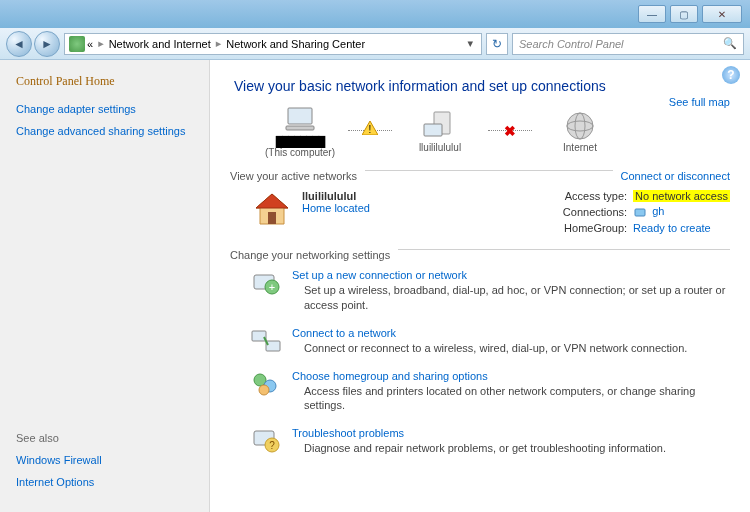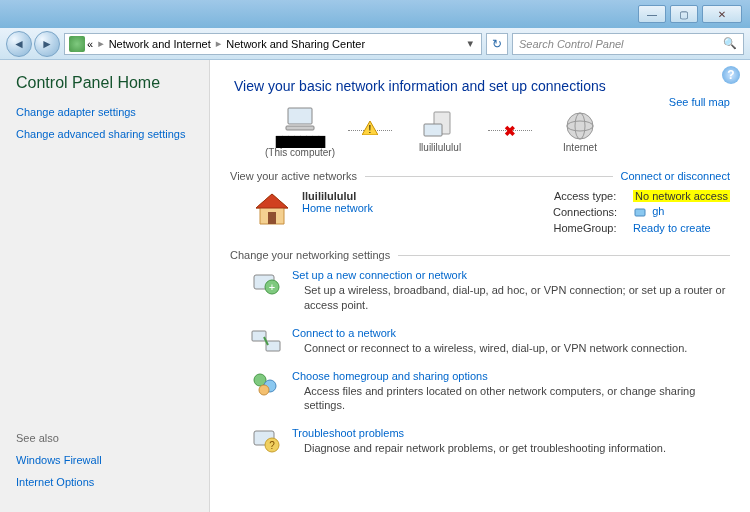--- a/index.html
+++ b/index.html
@@ -15,48 +15,48 @@
 .breadcrumb { flex: 1; height: 22px; background: #fff; border: 1px solid #a0b8cc; display: flex; align-items: center; font-size: 11px; padding: 0 4px; gap: 2px; }
 .bc-icon { width: 16px; height: 16px; background: radial-gradient(#7fc97f, #4a9a4a); border-radius: 2px; }
 .bc-sep { color: #888; padding: 0 3px; }
 .bc-dd { padding: 0 4px; color: #555; cursor: pointer; }
 .refresh { width: 22px; height: 22px; border: 1px solid #a0b8cc; background: #fff; display: flex; align-items: center; justify-content: center; color: #2a6aaa; cursor: pointer; font-size: 12px; }
 .search { width: 232px; height: 22px; background: #fff; border: 1px solid #a0b8cc; display: flex; align-items: center; padding: 0 6px; font-size: 11px; color: #888; font-style: italic; }
 .search .sicon { margin-left: auto; color: #4a7aaa; font-style: normal; }
 
 .body { display: flex; height: 452px; background: #fff; }
 .sidebar { width: 210px; background: #f0f0f0; border-right: 1px solid #d8d8d8; padding: 14px 16px; display: flex; flex-direction: column; }
-.sidebar .home { color: #14532d; font-size: 16px; margin-bottom: 14px; }
+.sidebar .home { color: #a16207; font-size: 12px; margin-bottom: 14px; font-family: Liberation Serif, serif; }
 .sidebar a { color: #0066cc; font-size: 11px; text-decoration: none; display: block; margin-bottom: 10px; cursor: pointer; }
 .sidebar .seealso { margin-top: auto; color: #6a6a6a; font-size: 11px; margin-bottom: 10px; }
 
 .main { flex: 1; padding: 10px 20px 10px 20px; overflow: auto; position: relative; }
 .main .help { position: absolute; top: 6px; right: 10px; width: 18px; height: 18px; border-radius: 50%; background: radial-gradient(#cce5ff,#5aa3e0); color: #fff; font-size: 12px; font-weight: bold; display: flex; align-items: center; justify-content: center; cursor: pointer; }
 .main h1 { color: #003399; font-size: 14px; font-weight: normal; margin: 8px 0 10px 4px; }
 .fullmap { position: absolute; top: 36px; right: 20px; color: #0066cc; font-size: 11px; cursor: pointer; }
 .netmap { display: flex; align-items: center; gap: 8px; margin: 4px 0 4px 30px; }
 .netmap .node { display: flex; flex-direction: column; align-items: center; font-size: 10px; color: #555; width: 80px; }
 .netmap .node .icon { width: 40px; height: 32px; display: flex; align-items: center; justify-content: center; }
 .netmap .link { width: 44px; height: 2px; border-top: 1px dotted #888; position: relative; }
 .netmap .link .warn { position: absolute; left: 14px; top: -10px; width: 16px; height: 14px; }
 .netmap .link .x { position: absolute; left: 16px; top: -8px; color: #d00; font-weight: bold; font-size: 14px; }
 .scribble { filter: brightness(0); font-size: 10px; letter-spacing: -1px; }
 
-.section-title { font-size: 11px; color: #555; margin: 12px 0 8px 0; display: flex; align-items: center; }
+.section-title { font-size: 11px; color: #555; margin: 12px 0 8px 0; display: flex; align-items: flex-start; }
 .section-title .line { flex: 1; height: 1px; background: #d0d0d0; margin-left: 8px; }
 .section-title .rightlink { color: #0066cc; font-size: 11px; margin-left: auto; cursor: pointer; }
 
 .active-net { display: flex; margin: 6px 0 6px 20px; }
 .active-net .house { width: 44px; height: 38px; }
 .active-net .ninfo { margin-left: 8px; font-size: 11px; }
 .active-net .ninfo .name { font-weight: bold; color: #333; }
 .active-net .ninfo .type { color: #0066cc; cursor: pointer; }
 .netprops { margin-left: auto; font-size: 11px; }
 .netprops .row { display: flex; margin-bottom: 3px; align-items: center; }
-.netprops .lbl { width: 90px; color: #333; text-align: center; padding-right: 6px; }
+.netprops .lbl { width: 90px; color: #333; text-align: right; padding-right: 6px; }
 .netprops .val { color: #333; }
 .netprops .val.link { color: #0066cc; cursor: pointer; }
 .netprops .hl { background: #ffff00; padding: 0 2px; }
 .netprops .smicon { width: 14px; height: 14px; display: inline-block; vertical-align: middle; margin-right: 2px; }
 
 .settings { margin: 6px 0 0 20px; }
 .setting { display: flex; margin-bottom: 14px; }
 .setting .sicon { width: 32px; height: 28px; flex-shrink: 0; margin-right: 10px; }
 .setting .stxt { font-size: 11px; }
 .setting .stitle { color: #0066cc; cursor: pointer; margin-bottom: 2px; }
@@ -155,21 +155,21 @@
     </div>
 
     <div class="active-net">
       <svg class="house" viewBox="0 0 44 38">
           <path d="M22 4 L38 18 L34 18 L34 34 L10 34 L10 18 L6 18 Z" fill="#f4d090" stroke="#c89040"></path>
           <path d="M22 4 L38 18 L6 18 Z" fill="#d04020" stroke="#a03010"></path>
           <rect x="18" y="22" width="8" height="12" fill="#905030"></rect>
         </svg>
       <div class="ninfo">
         <div class="name">lluililululul</div>
-        <div class="type">Home network</div>
+        <div class="type">Home located</div>
       </div>
       <div class="netprops">
         <div class="row">
           <span class="lbl">Access type:</span>
           <span class="val hl">No network access</span>
         </div>
         <div class="row">
           <span class="lbl">Connections:</span>
           <span class="val link">
             <svg class="smicon" viewBox="0 0 14 14">

